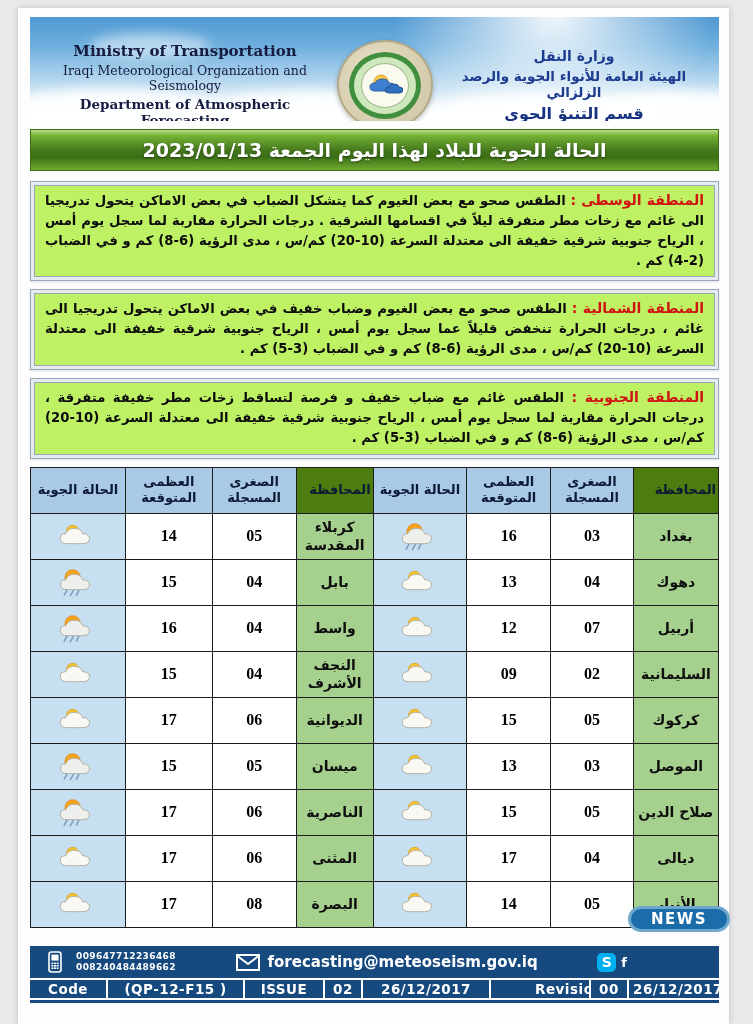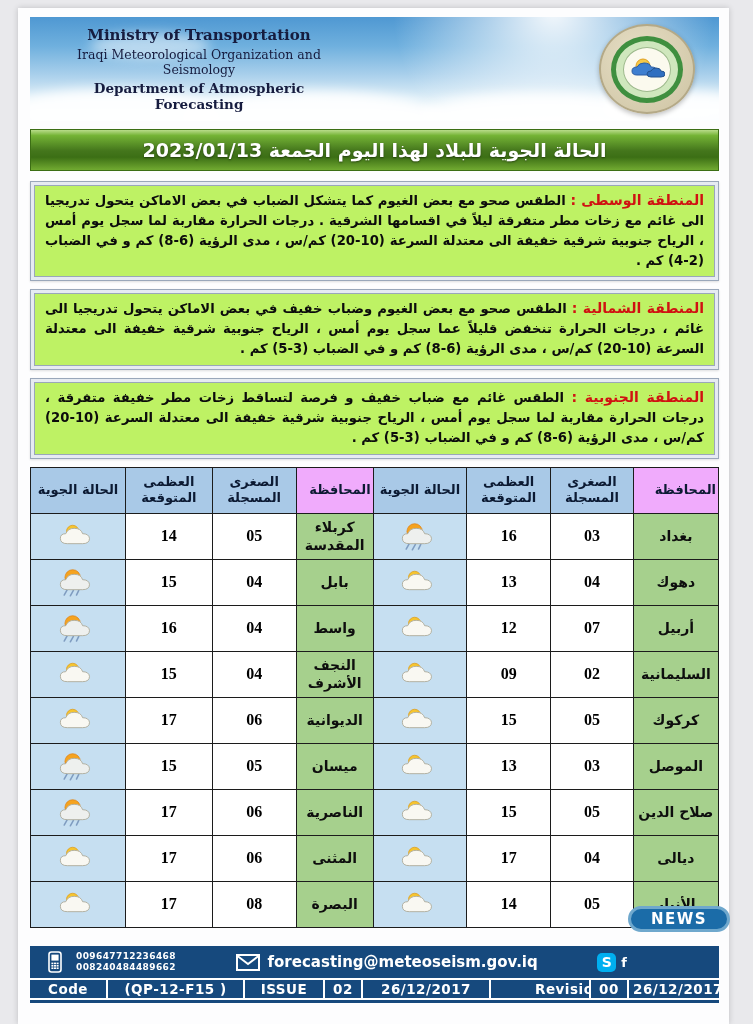--- a/index.html
+++ b/index.html
@@ -23,21 +23,21 @@
     background:
       radial-gradient(circle at 76% -8%, rgba(255,255,255,.95) 0%, rgba(255,255,255,.55) 12%, rgba(255,255,255,0) 30%),
       linear-gradient(180deg,#4f98d2 0%, #6fb0de 28%, #a8cfeb 55%, #ddeef8 78%, #f3fafd 100%);
   }
   .cl { position:absolute; background:rgba(255,255,255,.92); border-radius:50%; filter:blur(6px); }
   .cl1 { width:220px; height:46px; left:-30px; bottom:-14px; }
   .cl2 { width:260px; height:52px; left:150px; bottom:-22px; }
   .cl3 { width:240px; height:44px; right:60px; bottom:-16px; }
   .cl4 { width:160px; height:36px; right:-40px; bottom:-6px; }
   .cl5 { width:120px; height:26px; left:60px; top:16px; opacity:.55; }
-  .hdr-row { position:relative; z-index:2; display:flex; height:100%; align-items:center; justify-content:space-between; padding:0 24px; }
+  .hdr-row { position:relative; z-index:2; display:flex; height:100%; align-items:center; justify-content:space-between; padding:0 10px;margin-top:16px; }
   .hdr-en { width:290px; text-align:center; font-family:"DejaVu Serif", serif; color:#161c3f; }
   .hdr-en .l0 { font-size:15px; font-weight:bold; }
   .hdr-en .l1 { font-size:12.5px; margin-top:3px; }
   .hdr-en .l2 { font-size:13.5px; font-weight:bold; margin-top:3px; }
   .hdr-ar { width:270px; text-align:center; color:#1d3b8f; font-weight:bold; direction:rtl; }
   .hdr-ar .l0 { font-size:14px; }
   .hdr-ar .l1 { font-size:13.5px; margin-top:4px; }
   .hdr-ar .l2 { font-size:16px; margin-top:4px; color:#17327e; }
   
   .emblem { width:96px; height:90px; border-radius:50%;
@@ -62,21 +62,21 @@
   .regions { margin-top:10px; }
   .region-wrap { border:1px solid #9aa7ba; background:#e6ebf2; padding:3px; margin-bottom:8px; box-shadow:0 1px 2px rgba(0,0,0,.12); }
   .region { border:1px solid #9aa7ba; background:#bef264; padding:4px 10px 6px; direction:rtl;
     font-size:13.2px; font-weight:bold; line-height:1.5; text-align:justify; color:#0c0c0c; }
   .region-name { color:#d01212; font-size:14px; }
 
   
   table.wt { width:100%; border-collapse:collapse; table-layout:fixed; direction:rtl; margin-top:2px; }
   .wt td { border:1px solid #1c1c1c; text-align:center; vertical-align:middle; font-weight:bold; }
   .wt .th { background:#a9c9e7; height:44px; font-size:13px; color:#0c1a33; line-height:1.25; padding:2px; }
-  .wt .th-gov { background:#f0abfc;padding-left:38px; }
+  .wt .th-gov { background:#4d7c0f;padding-left:38px; }
   .wt td.gov { background:#a6d08d; font-size:14px; color:#0e0e0e; line-height:1.3; padding:0 2px; }
   .wt td.num { background:#fff; font-family:"Liberation Serif", serif; font-size:16px; color:#000; }
   .wt td.cond { background:#c6dff1; }
   .wt tbody tr { height:46px; }
   .wicon svg { width:46px; height:30px; display:block; margin:0 auto; }
   .wicon .sun { fill:#f6c52e; stroke:#dd9d20; stroke-width:1; }
   .wicon .cloud { fill:#f9f8f2; stroke:#aeac9c; stroke-width:1.2; }
   .wicon .rain { stroke:#7f9cc0; stroke-width:2; stroke-linecap:round; display:none; }
   .wicon.sun_rain .rain { display:inline; }
   .wicon.sun_rain .sun { fill:#f5a31f; stroke:#e08313; r:10px; }
@@ -129,20 +129,25 @@
       <div class="emblem">
         <div class="emblem-ring">
           <div class="emblem-core">
             <svg width="36" height="26" viewBox="0 0 36 26">
               <circle cx="14" cy="10" r="7" fill="#f7c948" stroke="#e0a020" stroke-width="1"></circle>
               <path d="M8 19 q-5 0 -5 -4 q0 -4 5 -4 q2 -4 7 -4 q6 0 7 4 q6 0 6 4 q0 4 -6 4 z" fill="#3e7fd0" stroke="#2a5da5" stroke-width="1"></path>
               <path d="M22 21 q-4 0 -4 -3 q0 -3 4 -3 q1.5 -3 5 -3 q4.5 0 5 3 q4 0 4 3 q0 3 -4 3 z" fill="#2f6fc0" stroke="#24538f" stroke-width="1"></path>
             </svg>
           </div>
         </div>
+      </div>
+      <div class="hdr-ar">
+        <div class="l0">وزارة النقل</div>
+        <div class="l1">الهيئة العامة للأنواء الجوية والرصد الزلزالي</div>
+        <div class="l2">قسم التنبؤ الجوي</div>
       </div>
     </div>
   </div>
 
   <div class="title-bar">
     <div class="txt">الحالة الجوية للبلاد لهذا اليوم الجمعة  2023/01/13</div>
   </div>
 
   <div class="regions">
     <div class="region-wrap">

